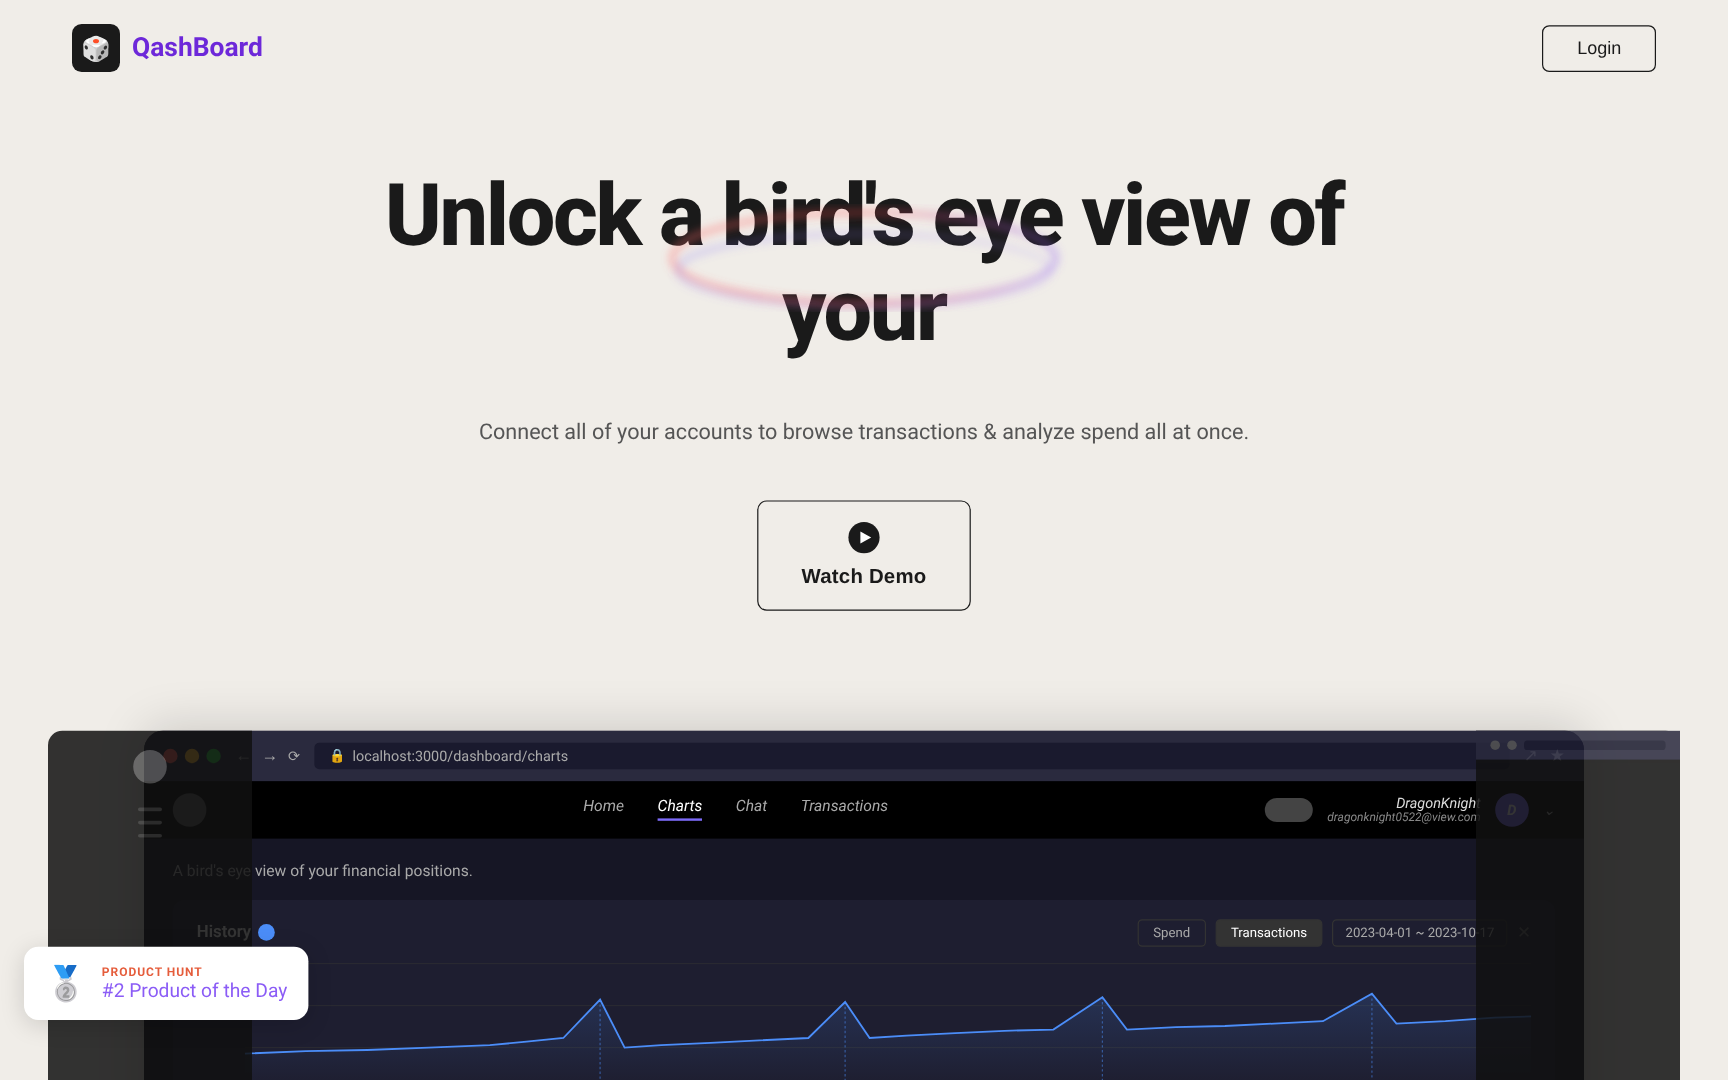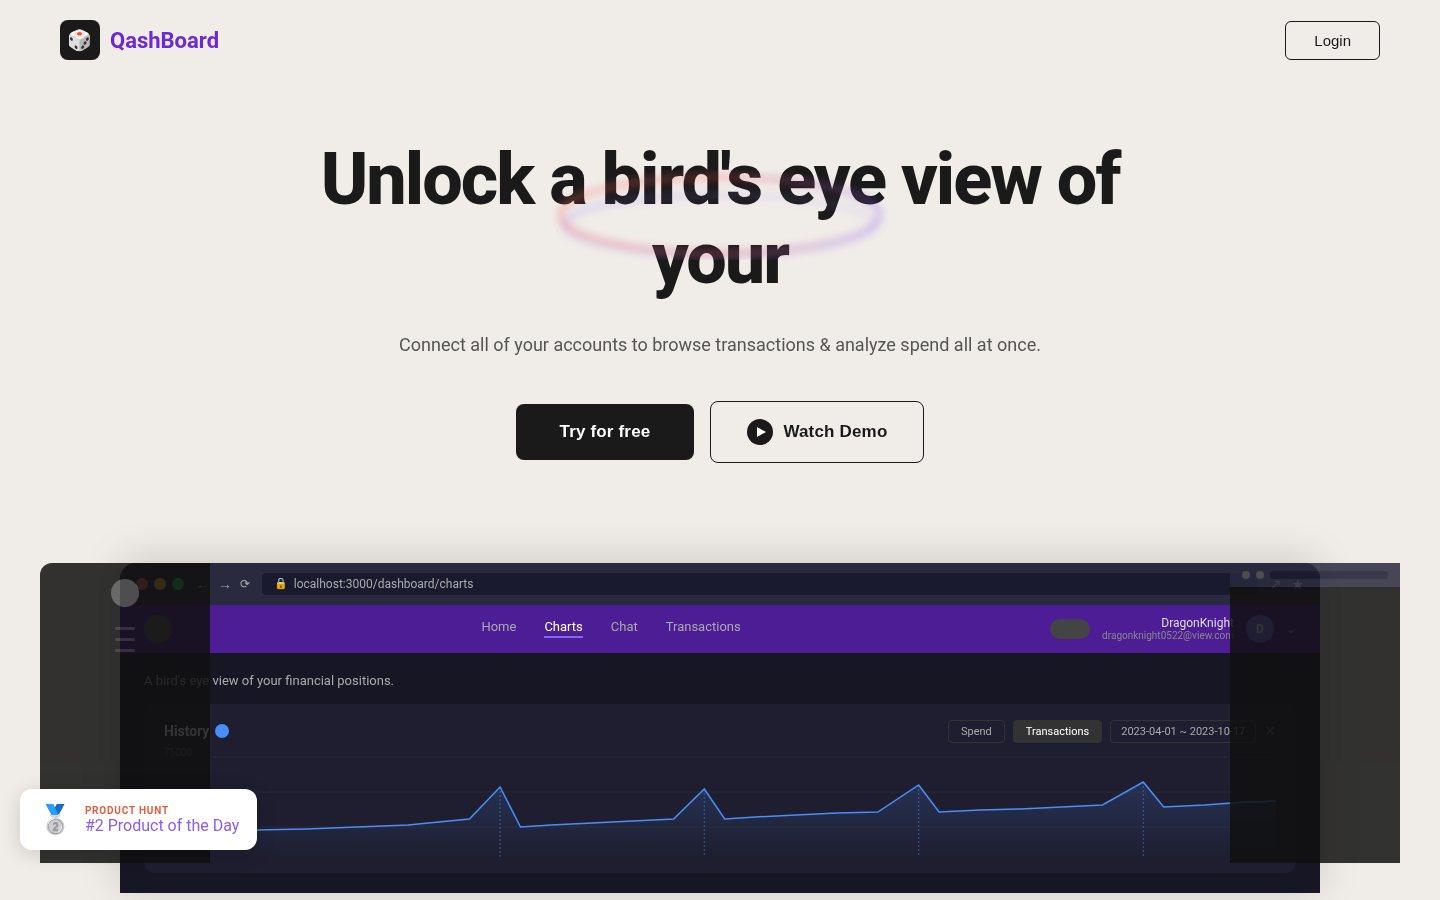--- a/index.html
+++ b/index.html
@@ -78,21 +78,21 @@
       position: absolute;
       top: 50px;
       left: 50%;
       transform: translateX(-50%);
       width: 340px;
       height: 90px;
       pointer-events: none;
     }
 
     .hero-subtitle {
-      margin-top: 32px;
+      margin-top: 48px;
       font-size: 18px;
       color: #555;
       line-height: 1.7;
       max-width: 680px;
     }
 
     .hero-buttons {
       display: flex;
       gap: 16px;
       margin-top: 40px;
@@ -117,20 +117,21 @@
       border: 1.5px solid #1a1a1a;
       padding: 17px 36px;
       font-size: 17px;
       font-weight: 600;
       border-radius: 8px;
       cursor: pointer;
       display: flex;
       align-items: center;
       gap: 10px;
       letter-spacing: 0.01em;
+      flex-direction: column;
     }
 
     .play-icon {
       width: 26px;
       height: 26px;
       background: #1a1a1a;
       border-radius: 50%;
       display: flex;
       align-items: center;
       justify-content: center;
@@ -194,25 +195,26 @@
       padding: 4px 12px;
       font-size: 12px;
       color: #aaa;
       display: flex;
       align-items: center;
       gap: 6px;
     }
 
     
     .dash-nav {
-      background: #4c1d95;
+      background: #000000;
       padding: 10px 24px;
       display: flex;
       align-items: center;
       justify-content: space-between;
+      font-style: italic;
     }
 
     .dash-nav-logo {
       width: 28px;
       height: 28px;
       background: #666;
       border-radius: 50%;
     }
 
     .dash-nav-links {
@@ -448,21 +450,20 @@
         </linearGradient>
       </defs>
     </svg>
   </h1>
 
   <p class="hero-subtitle">
     <span>Connect all of your accounts to browse transactions &amp; analyze spend all at once.</span><br>
   </p>
 
   <div class="hero-buttons">
-    <button class="btn-primary">Try for free</button>
     <button class="btn-secondary">
       <span class="play-icon"></span>
       <span>Watch Demo</span>
     </button>
   </div>
 </section>
 
 <div class="dashboard-preview">
   <div style="width:1200px;max-width:100%;position:relative;margin:0 auto;">
 

